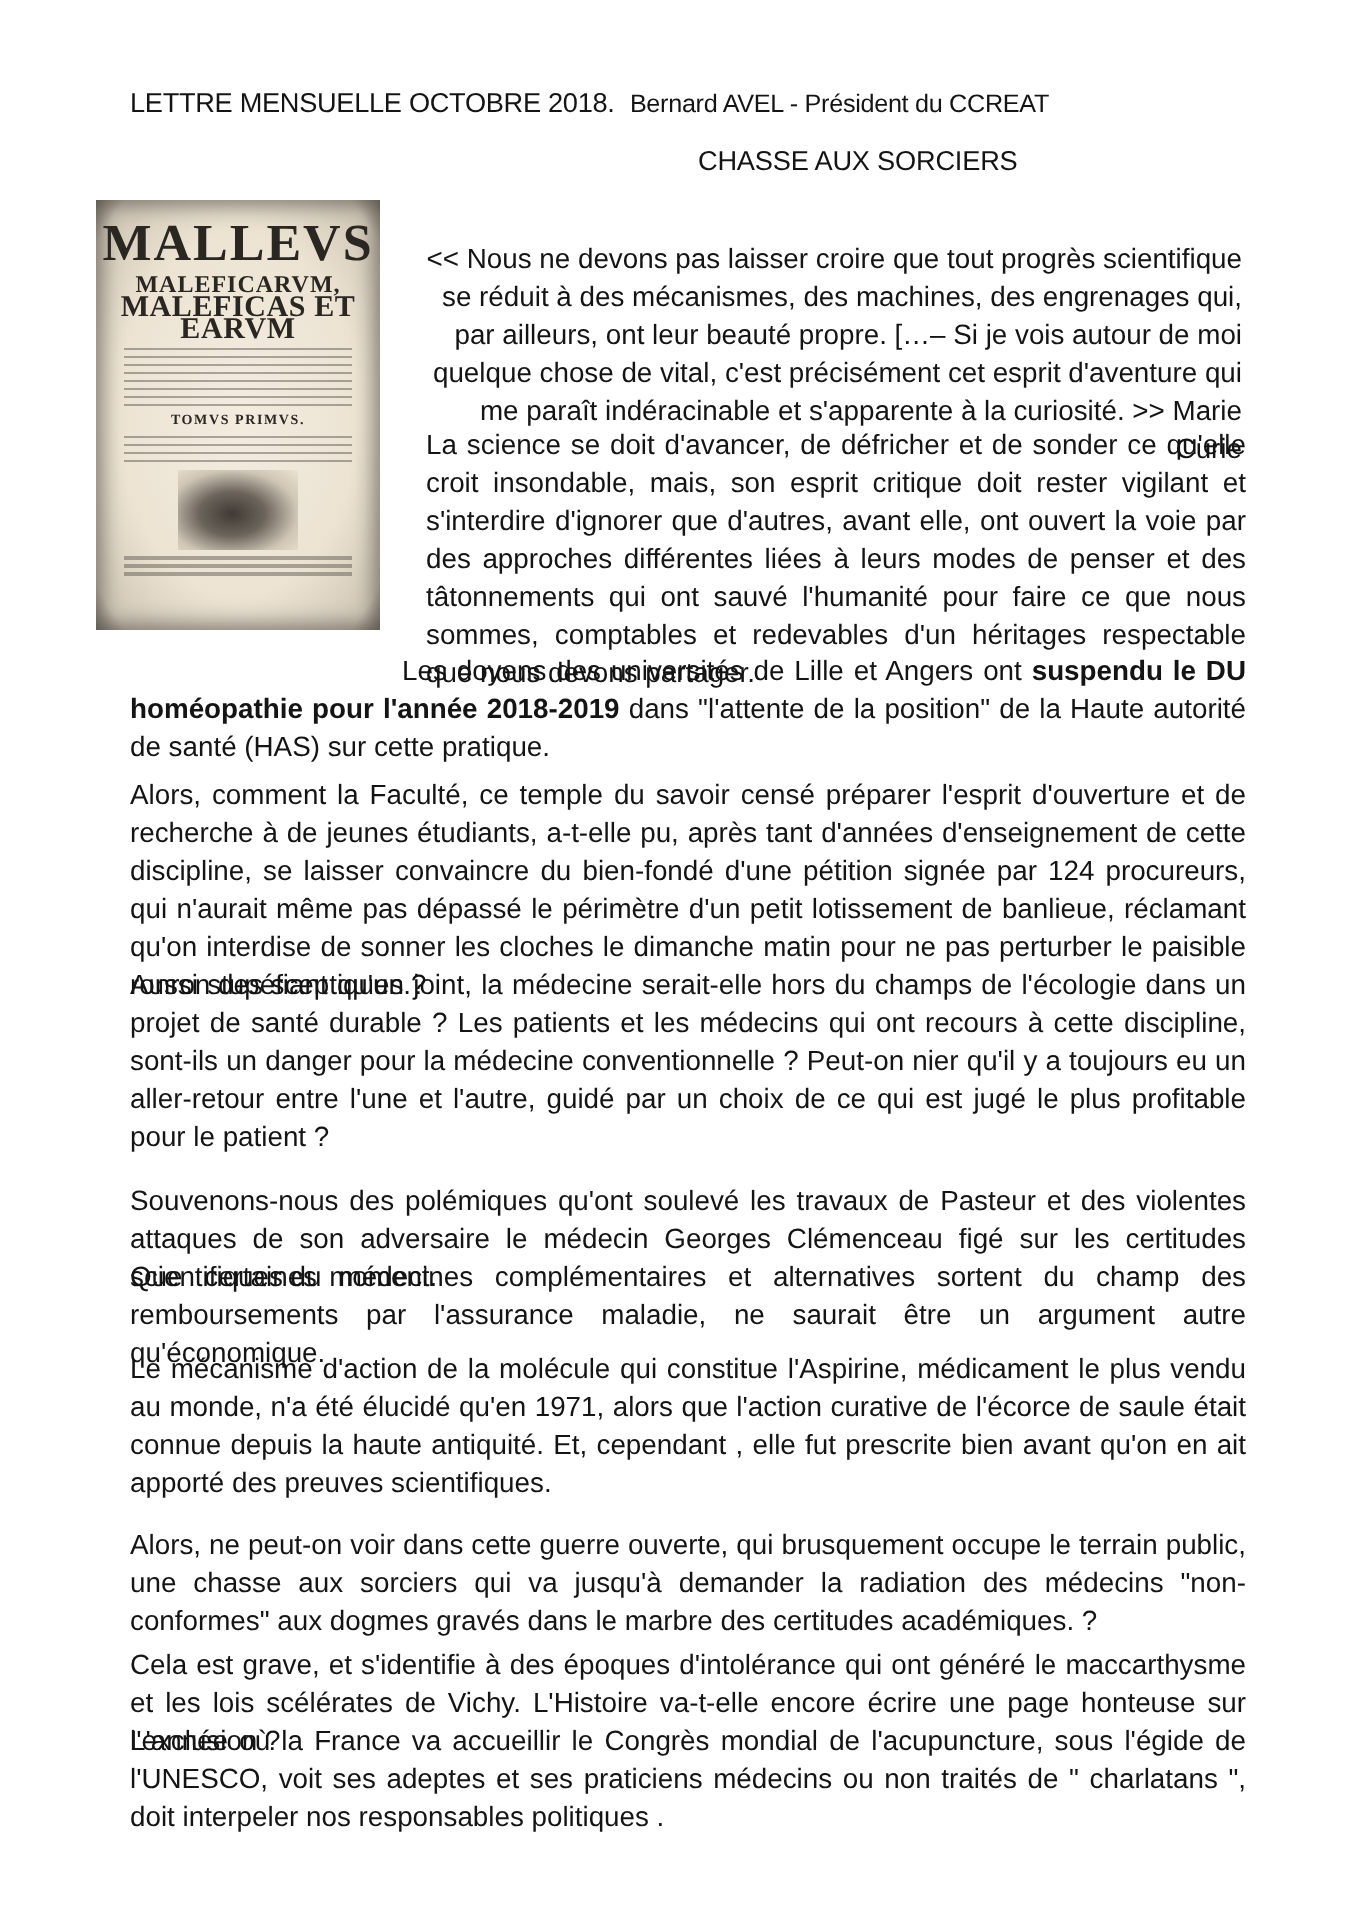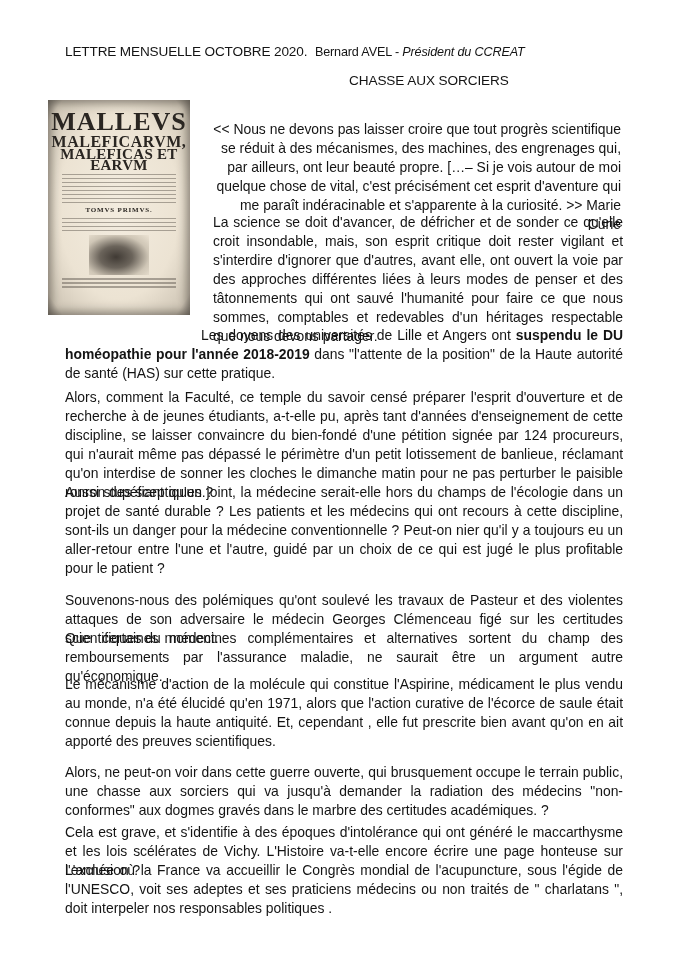--- a/index.html
+++ b/index.html
@@ -22,21 +22,21 @@
       left: 65px;
       top: 42px;
       font-size: 13.6px;
       white-space: nowrap;
       letter-spacing: -0.15px;
     }
     .header .author {
       font-size: 12.6px;
       margin-left: 4px;
     }
-    .header .role { font-style: italic; }
+    .header .role { }
     .title {
       position: absolute;
       left: 349px;
       top: 71px;
       font-size: 13.6px;
       white-space: nowrap;
       letter-spacing: -0.1px;
     }
     .book {
       position: absolute;
@@ -46,21 +46,21 @@
       height: 215px;
       background: radial-gradient(ellipse at center, #f3ecdf 0%, #ece3d3 60%, #cfc6b6 90%, #8a847a 100%);
       box-shadow: inset 0 0 10px 3px rgba(60,55,48,0.55);
       overflow: hidden;
       font-family: "Liberation Serif", serif;
       color: #2a2622;
       text-align: center;
       font-weight: bold;
     }
     .book .b-l1 { font-size: 26px; line-height: 26px; margin-top: 9px; letter-spacing: 1px; }
-    .book .b-l2 { font-size: 16px; line-height: 14px; letter-spacing: 0.5px; }
+    .book .b-l2 { font-size: 12px; line-height: 14px; letter-spacing: 0.5px; }
     .book .b-l3 { font-size: 15px; line-height: 11px; letter-spacing: 0.3px; }
     .book .b-tome { font-size: 7px; line-height: 9px; letter-spacing: 0.8px; margin-top: 3px; }
     .book .b-illus {
       width: 60px; height: 40px; margin: 4px auto 3px;
       background: radial-gradient(ellipse at 45% 55%, #403a34 0%, #6b645b 35%, #cfc6b6 70%, #ece3d3 100%);
     }
     .book .b-lines { margin: 0 14px; }
     .book .b-lines div { height: 1.5px; background: #6d665d; margin: 2.5px 0; opacity: .55; }
     .para {
       position: absolute;
@@ -78,21 +78,21 @@
     .p-alors2 { left: 65px; top: 763px; width: 558px; }
     .p-cela { left: 65px; top: 823px; width: 558px; }
     .p-annee { left: 65px; top: 861px; width: 558px; }
     .last-left { text-align-last: left; }
     b { font-weight: bold; }
   </style>
 </head>
 <body>
 
 <div class="header">
-  <span>LETTRE MENSUELLE OCTOBRE 2020.</span>
+  <span>LETTRE MENSUELLE OCTOBRE 2018.</span>
   <span class="author"><span>Bernard AVEL - </span><span class="role">Président du CCREAT</span></span>
 </div>
 
 <div class="title">CHASSE AUX SORCIERS</div>
 
 <div class="book" title="Couverture du livre Malleus Maleficarum">
   <div class="b-l1">MALLEVS</div>
   <div class="b-l2">MALEFICARVM,</div>
   <div class="b-l3">MALEFICAS ET EARVM</div>
   <div class="b-lines">

